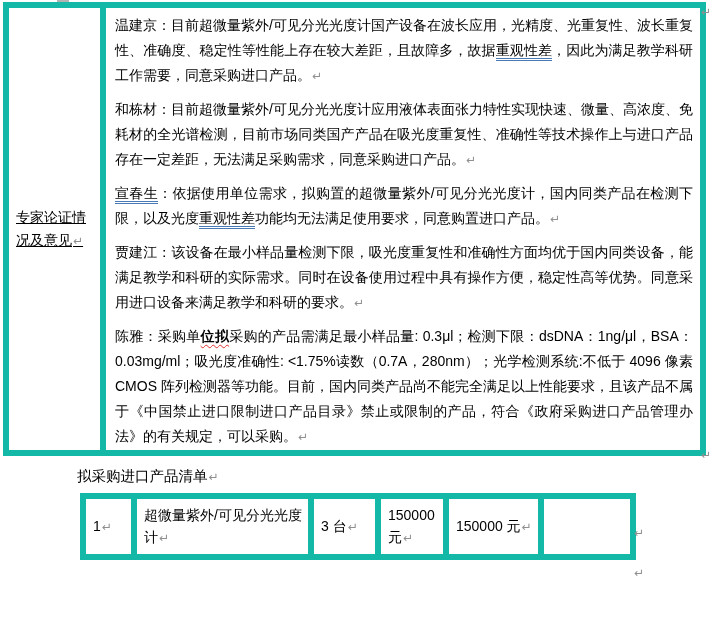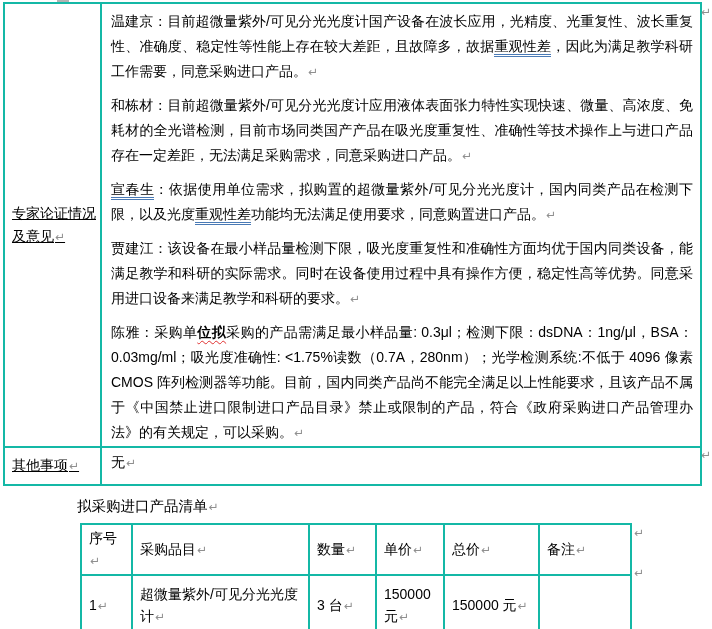--- a/index.html
+++ b/index.html
@@ -2,21 +2,21 @@
 <html><head>
 <meta charset="utf-8">
 <style>
   html,body{margin:0;padding:0;}
   body{
     width:712px;height:629px;background:#ffffff;position:relative;overflow:hidden;
     font-family:"Liberation Sans","DejaVu Sans",sans-serif;color:#000;
   }
   
   table.doc{border-collapse:collapse;table-layout:fixed;}
-  table.doc td{border:2px solid #14b8a6;font-size:14px;vertical-align:middle;overflow:hidden;}
+  table.doc td{border:6px solid #14b8a6;font-size:14px;vertical-align:middle;overflow:hidden;}
   .main-tbl{margin:2px 0 0 3px;width:697px;}
   .main-tbl col.c1{width:97px;}
   .main-tbl col.c2{width:600px;}
   .lbl-cell{padding:0 4px 0 7px;line-height:23px;text-decoration:underline;}
   .opinion-cell{padding:5px 7px 0 9px;vertical-align:top !important;}
   .opinion-cell p{margin:0 0 8px 0;line-height:25px;text-align:justify;}
   .opinion-cell p:last-child{margin-bottom:0;}
   .row-expert{height:439px;}
   .row-other{height:38px;}
   .other-value{padding-left:9px;vertical-align:top !important;padding-top:6px;}
@@ -58,47 +58,35 @@
       <tr class="row-expert">
     <td class="lbl-cell"><span>专家论证情况及意见</span><span class="pm">↵</span></td>
     <td class="opinion-cell">
       <p><span>温建京：目前超微量紫外/可见分光光度计国产设备在波长应用，光精度、光重复性、波长重复性、准确度、稳定性等性能上存在较大差距，且故障多，故据</span><span class="u-blue">重观性差</span><span>，因此为满足教学科研工作需要，同意采购进口产品。</span><span class="pm">↵</span></p>
       <p><span>和栋材：目前超微量紫外/可见分光光度计应用液体表面张力特性实现快速、微量、高浓度、免耗材的全光谱检测，目前市场同类国产产品在吸光度重复性、准确性等技术操作上与进口产品存在一定差距，无法满足采购需求，同意采购进口产品。</span><span class="pm">↵</span></p>
       <p><span class="u-blue">宣春生</span><span>：依据使用单位需求，拟购置的超微量紫外/可见分光光度计，国内同类产品在检测下限，以及光度</span><span class="u-blue">重观性差</span><span>功能均无法满足使用要求，同意购置进口产品。</span><span class="pm">↵</span></p>
       <p><span>贾建江：该设备在最小样品量检测下限，吸光度重复性和准确性方面均优于国内同类设备，能满足教学和科研的实际需求。同时在设备使用过程中具有操作方便，稳定性高等优势。同意采用进口设备来满足教学和科研的要求。</span><span class="pm">↵</span></p>
       <p><span>陈雅：采购单</span><span class="u-red">位拟</span><span>采购的产品需满足最小样品量: 0.3μl；检测下限：dsDNA：1ng/μl，BSA：0.03mg/ml；吸光度准确性: &lt;1.75%读数（0.7A，280nm）；光学检测系统:不低于 4096 像素 CMOS 阵列检测器等功能。目前，国内同类产品尚不能完全满足以上性能要求，且该产品不属于《中国禁止进口限制进口产品目录》禁止或限制的产品，符合《政府采购进口产品管理办法》的有关规定，可以采购。</span><span class="pm">↵</span></p>
     </td>
   </tr>
-  <tr class="row-other">
-    <td class="lbl-cell"><span>其他事项</span><span class="pm">↵</span></td>
-    <td class="other-value"><span>无</span><span class="pm">↵</span></td>
-  </tr>
 </tbody>
   </table>
 
 <div class="caption"><span>拟采购进口产品清单</span><span class="pm">↵</span></div>
 
 <table class="doc prod-tbl">
   <colgroup>
       <col class="p1">
       <col class="p2">
       <col class="p3">
       <col class="p4">
       <col class="p5">
       <col class="p6">
     </colgroup>
   <tbody>
-      <tr class="hdr">
-    <td><span>序号</span><span class="pm">↵</span></td>
-    <td><span>采购品目</span><span class="pm">↵</span></td>
-    <td><span>数量</span><span class="pm">↵</span></td>
-    <td><span>单价</span><span class="pm">↵</span></td>
-    <td><span>总价</span><span class="pm">↵</span></td>
-    <td><span>备注</span><span class="pm">↵</span></td>
-  </tr>
   <tr class="data">
     <td><span>1</span><span class="pm">↵</span></td>
     <td><span>超微量紫外/可见分光光度计</span><span class="pm">↵</span></td>
     <td><span>3 台</span><span class="pm">↵</span></td>
     <td><span>150000 元</span><span class="pm">↵</span></td>
     <td><span>150000 元</span><span class="pm">↵</span></td>
     <td><span></span></td>
   </tr>
 </tbody>
   </table>

